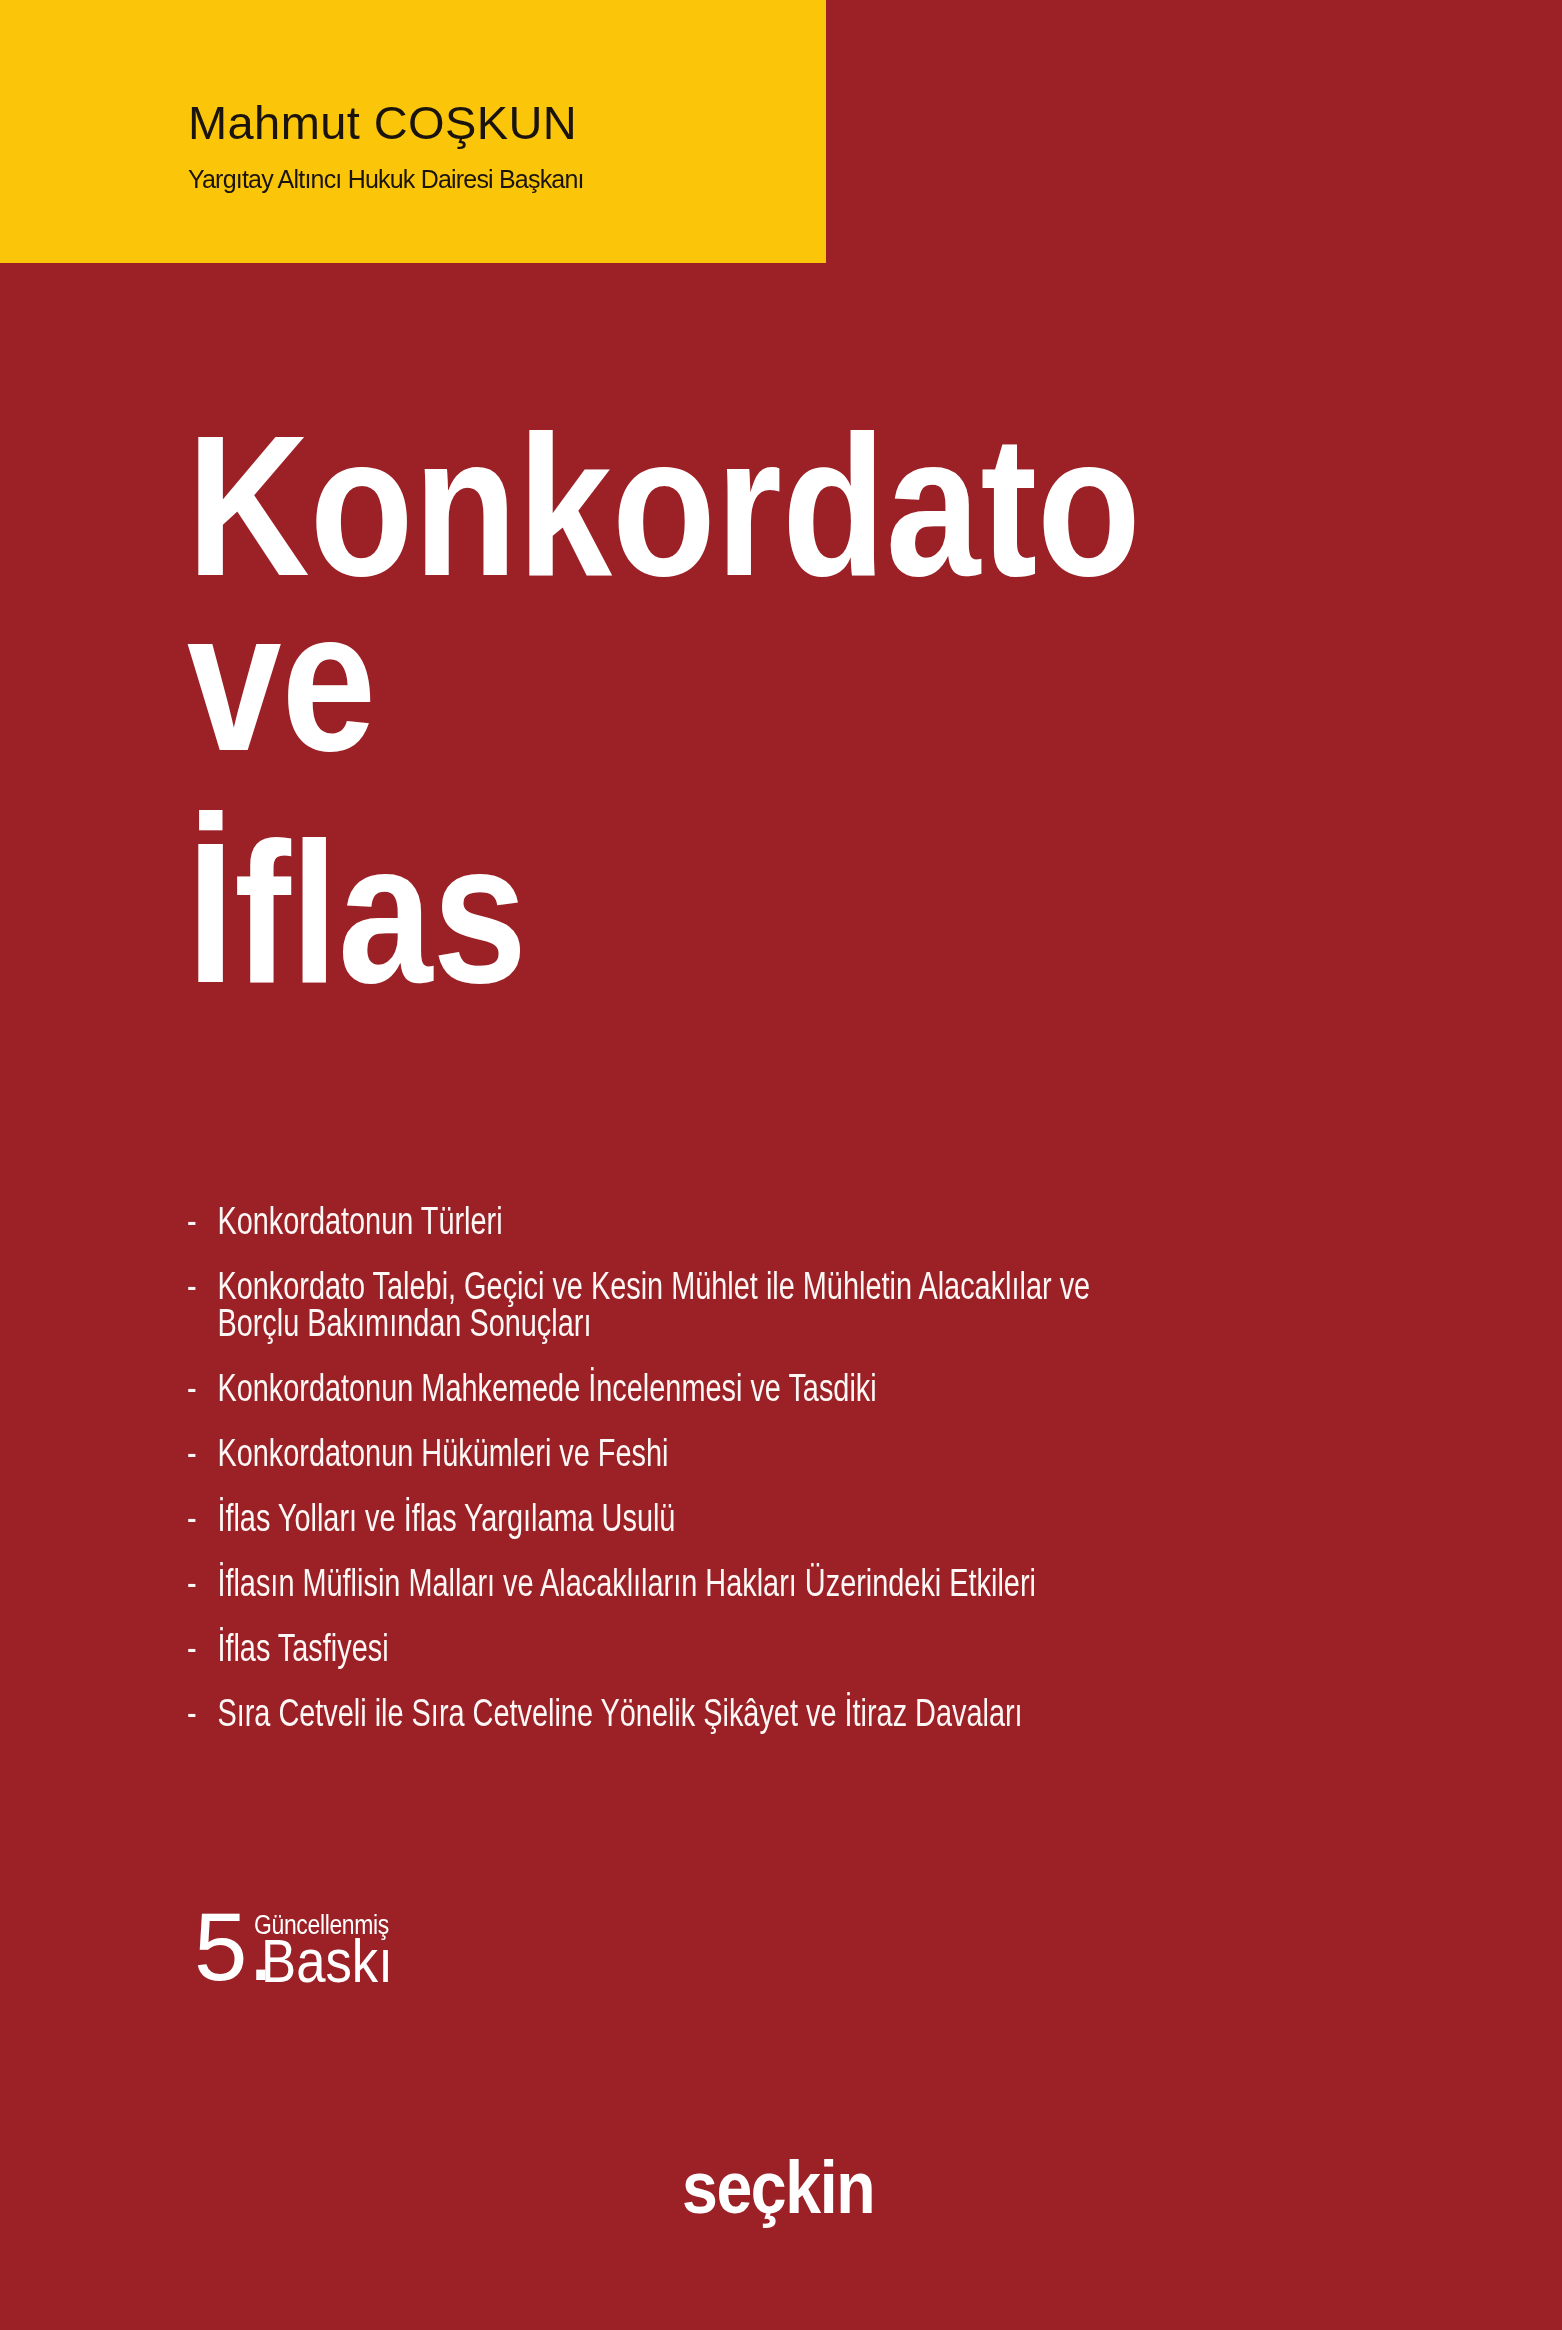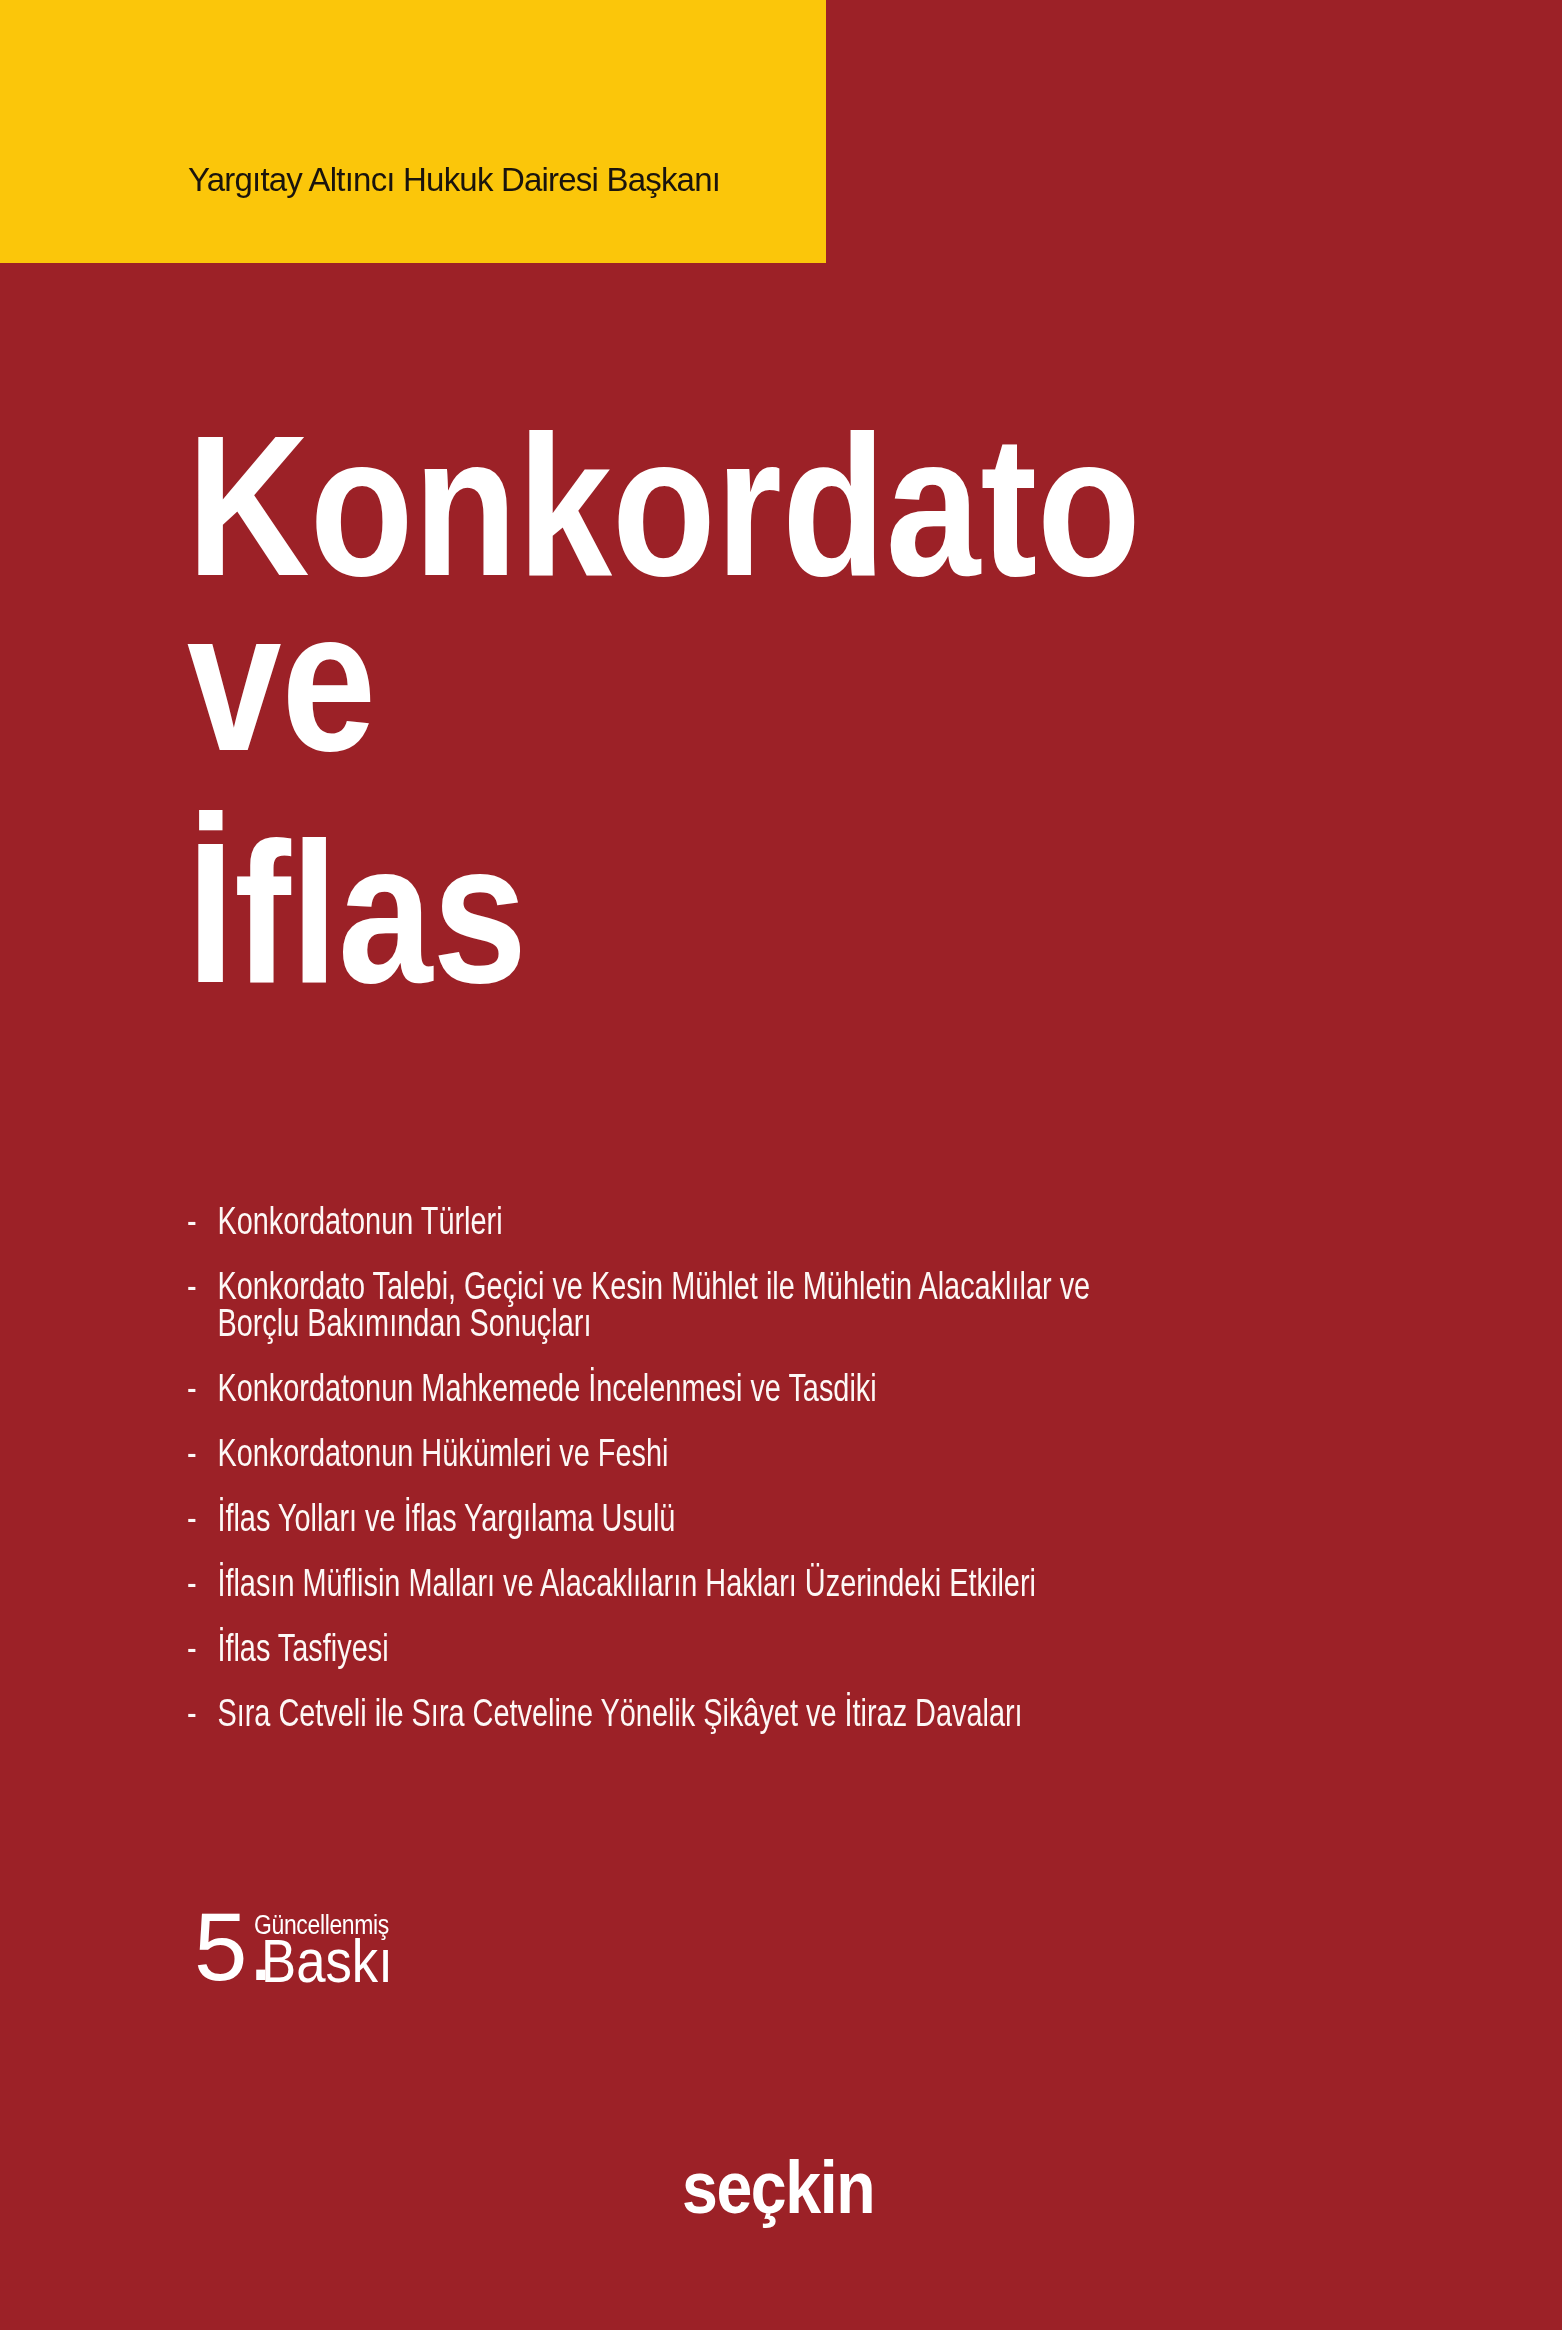--- a/index.html
+++ b/index.html
@@ -37,21 +37,21 @@
     left:188px; top:99px;
     font-size:47px;
     line-height:47px;
     color:var(--banner_text);
     letter-spacing:0.4px;
     white-space:nowrap;
   }
   .author-role{
     position:absolute;
     left:188px; top:163px;
-    font-size:33px;
+    font-size:25px;
     line-height:33px;
     color:var(--banner_text);
     letter-spacing:-0.8px;
     white-space:nowrap;
   }
 
   
   h1.title{margin:0;padding:0;font-weight:normal;}
   .tl{
     position:absolute;
@@ -139,20 +139,21 @@
     transform-origin:0 0;
     white-space:nowrap;
   }
 </style>
 </head>
 <body>
 
 <div class="cover">
 
   <div class="banner">
+    <div class="author-name">Mahmut COŞKUN</div>
     <div class="author-role">Yargıtay Altıncı Hukuk Dairesi Başkanı</div>
   </div>
 
   <h1 class="title">
     <span class="tl tl1">Konkordato</span>
     <span class="tl tl2">ve</span>
     <span class="tl tl3">İflas</span>
   </h1>
 
   <ul class="topics">

